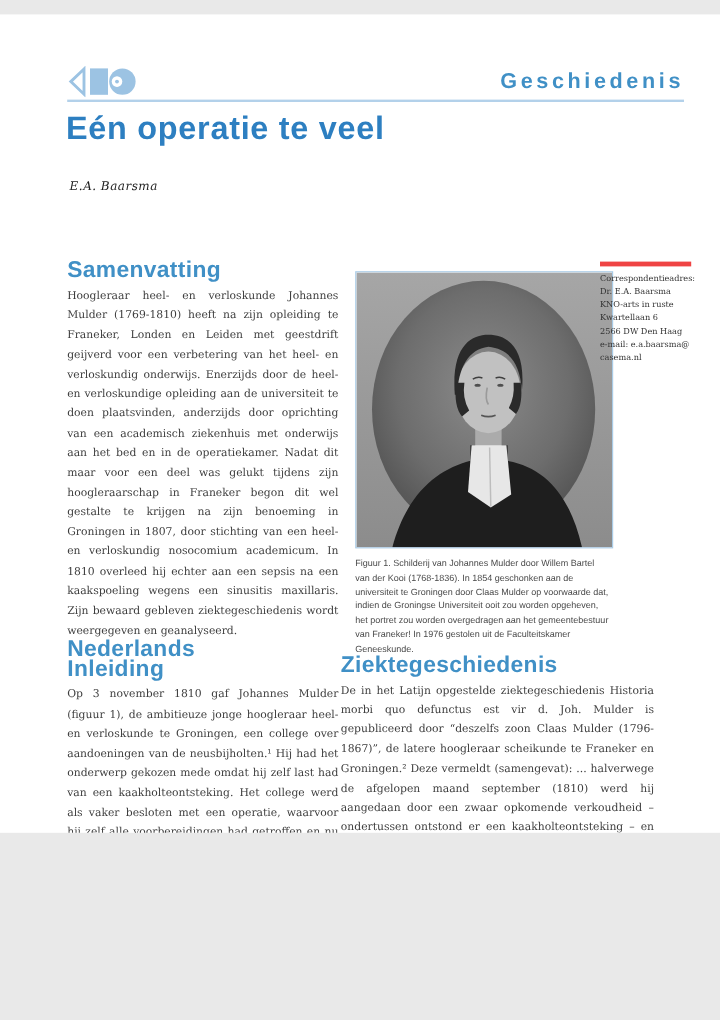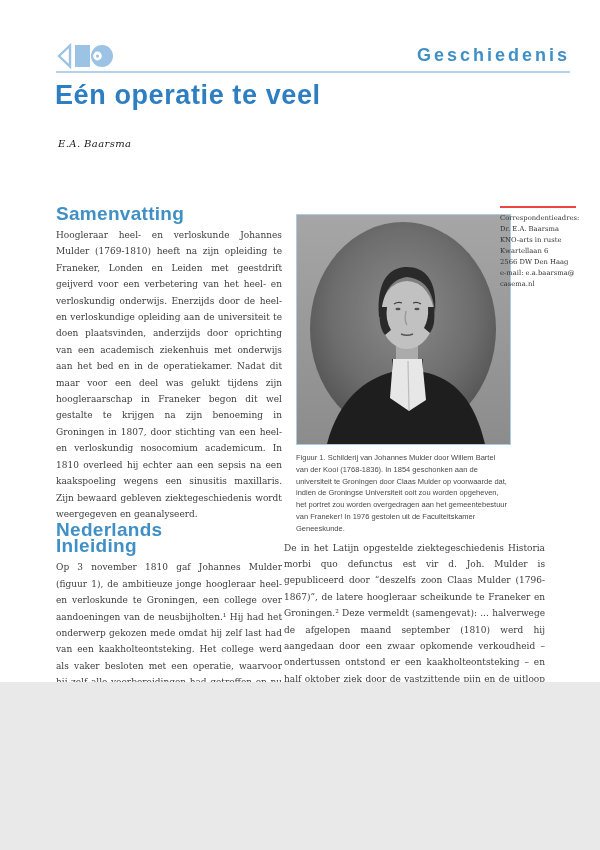--- a/index.html
+++ b/index.html
@@ -1,18 +1,18 @@
 <!DOCTYPE html>
 <html lang="nl"><head>
 <meta charset="utf-8">
 <style>
   html,body{margin:0;padding:0;background:#e9e9e9;}
   .page{
     position:relative;width:600px;height:682px;background:#ffffff;
-    margin:0 auto;overflow:hidden;
+    margin:12px auto;overflow:hidden;
     font-family:"DejaVu Serif", serif;color:#3d3d3d;
   }
   
   .logo{position:absolute;left:56px;top:43px;width:58px;height:26px;}
   .section-label{
     position:absolute;right:30px;top:45px;
     font-family:"Liberation Sans", sans-serif;
     font-size:18px;font-weight:600;letter-spacing:3px;color:#4090c6;
   }
   .header-rule{position:absolute;left:56px;top:71px;width:514px;height:2px;background:#b3d1ea;}
@@ -48,21 +48,21 @@
   figure.portrait{margin:8px 0 0 0;padding-left:12px;}
   .photo-frame{width:213px;height:229px;border:1px solid #a9cbe6;line-height:0;}
   figcaption{
     width:212px;margin-top:7px;
     font-family:"Liberation Sans", sans-serif;
     font-size:7.5px;line-height:11.8px;color:#4a4a4a;
   }
   
   .correspondence{
     position:absolute;left:500px;top:206px;width:76px;
-    border-top:2px solid #ef4444;padding-top:5px;
+    border-top:4px solid #ef4444;padding-top:5px;
     font-size:6.8px;line-height:11px;color:#333;
   }
   
   .footer-rule-left{position:absolute;left:44px;top:812px;width:441px;height:1px;background:#85b4d8;}
   .footer-rule-right{position:absolute;left:498px;top:812px;width:72px;height:1px;background:#85b4d8;}
   .footer-text{
     position:absolute;left:44px;top:816px;
     font-size:6.5px;letter-spacing:.2px;color:#7199bb;
   }
   .page-number{
@@ -136,20 +136,21 @@
           <path d="M109,96 q-2,10 1,14" stroke="#9a9a9a" stroke-width="1.4" fill="none"></path>
           <path d="M104,119 q6,2.5 12,0" stroke="#555555" stroke-width="1.4" fill="none"></path>
 
           <path d="M96,144 L125,144 L129,185 L112,196 L93,183 Z" fill="#e7e7e7"></path>
           <path d="M111,146 L112,195" stroke="#bdbdbd" stroke-width="1.2"></path>
         </svg>
       </div>
       <figcaption>Figuur 1. Schilderij van Johannes Mulder door Willem Bartel van der Kooi (1768-1836). In 1854 geschonken aan de universiteit te Groningen door Claas Mulder op voorwaarde dat, indien de Groningse Universiteit ooit zou worden opgeheven, het portret zou worden overgedragen aan het gemeentebestuur van Franeker! In 1976 gestolen uit de Faculteitskamer Geneeskunde.</figcaption>
     </figure>
 
+    <h3 class="sec mt3">Ziektegeschiedenis</h3>
     <p class="body">De in het Latijn opgestelde ziektegeschiedenis Historia morbi quo defunctus est vir d. Joh. Mulder is gepubliceerd door “deszelfs zoon Claas Mulder (1796-1867)”, de latere hoogleraar scheikunde te Franeker en Groningen.² Deze vermeldt (samengevat): ... halverwege de afgelopen maand september (1810) werd hij aangedaan door een zwaar opkomende verkoudheid – ondertussen ontstond er een kaakholteontsteking – en half oktober ziek door de vastzittende pijn en de uitloop van stinkende pusmateriaal uit het rechter neusgat ... de kwaal verergerde, op 31 oktober sloeg de koorts toe die 's nachts bleef aanhouden ... twee dagen later op 2 november tegen de avond keerde zij opnieuw terug ... op 3 november ging de zieke, na eerst college te hebben gegeven,</p>
   </section>
 
   <aside class="correspondence">
     <div>Correspondentieadres:</div>
     <div>Dr. E.A. Baarsma</div>
     <div>KNO-arts in ruste</div>
     <div>Kwartellaan 6</div>
     <div>2566 DW Den Haag</div>
     <div>e-mail: e.a.baarsma@</div>

